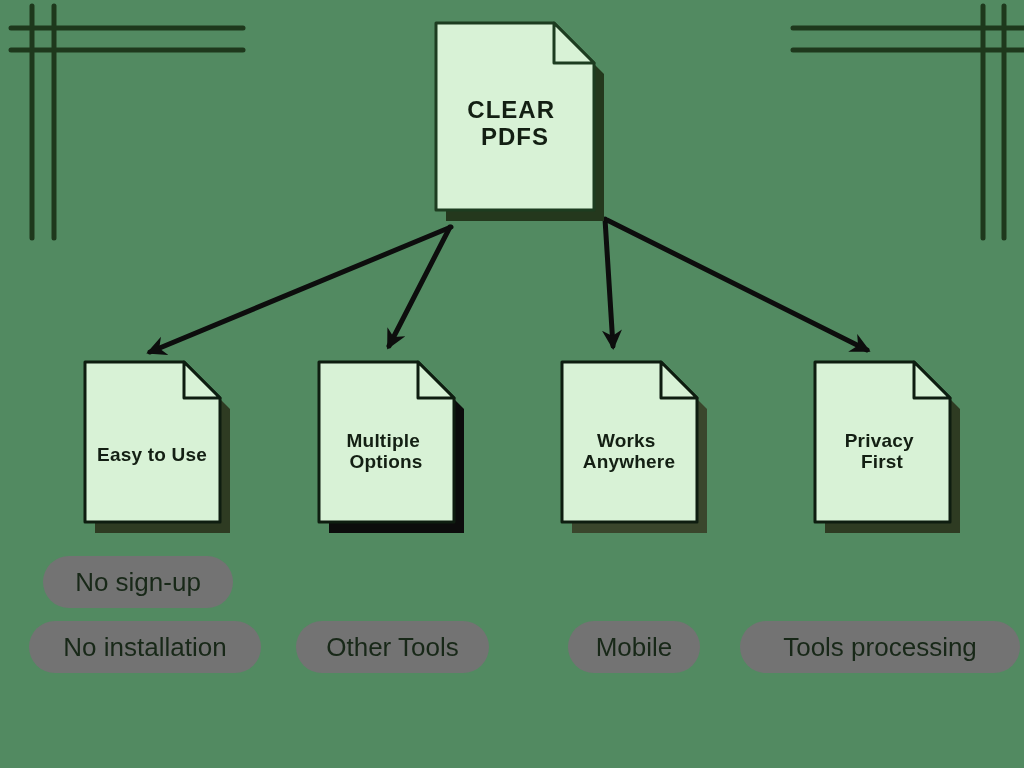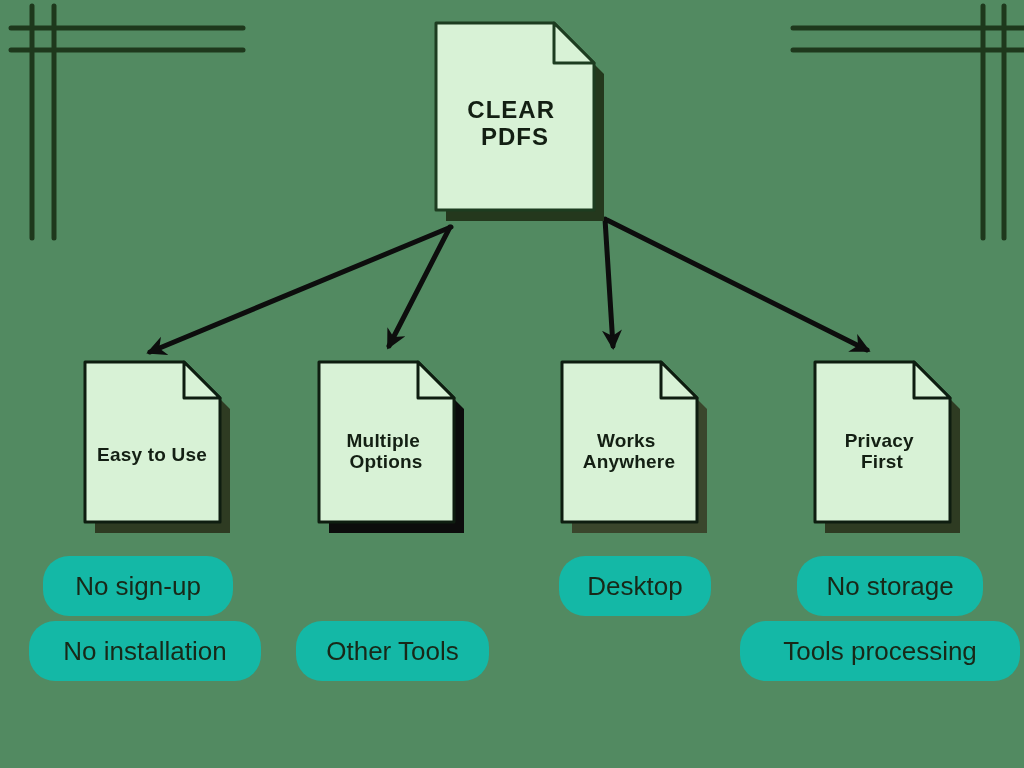--- a/index.html
+++ b/index.html
@@ -10,22 +10,22 @@
   .decor{position:absolute;z-index:0;}
   .arrows{position:absolute;left:0;top:0;z-index:1;}
   .doc{position:absolute;z-index:2;}
   .doc text{
     font-family:"Liberation Sans",sans-serif;
     font-weight:700;fill:#131f13;
   }
   .doc-main text{font-size:24px;letter-spacing:1px;}
   .doc-card text{font-size:19px;letter-spacing:0.2px;}
   .pill{
-    position:absolute;z-index:2;height:60px;border-radius:26px;
-    background:#14b8a6;color:#182818;font-size:26px;font-weight:400;
+    position:absolute;z-index:2;height:52px;border-radius:26px;
+    background:#737373;color:#182818;font-size:26px;font-weight:400;
     display:flex;align-items:center;justify-content:center;
     font-family:"Liberation Sans",sans-serif;white-space:nowrap;
   }
 </style>
 </head>
 <body>
 
 <div class="canvas">
 
   <svg class="decor" style="left:0;top:0" width="250" height="250">
@@ -106,18 +106,17 @@
       <tspan x="71" y="89">Privacy</tspan>
       <tspan x="71" y="110">First</tspan>
     </text>
   </svg>
 
   <div class="pill" style="left:36px;top:556px;width:190px">No sign-up</div>
   <div class="pill" style="left:22px;top:621px;width:232px">No installation</div>
 
   <div class="pill" style="left:289px;top:621px;width:193px">Other Tools</div>
 
-  <div class="pill" style="left:552px;top:556px;width:152px">Desktop</div>
+  <div class="pill" style="left:561px;top:621px;width:132px">Mobile</div>
 
-  <div class="pill" style="left:790px;top:556px;width:186px">No storage</div>
   <div class="pill" style="left:733px;top:621px;width:280px">Tools processing</div>
 
 </div>
 
 </body></html>

